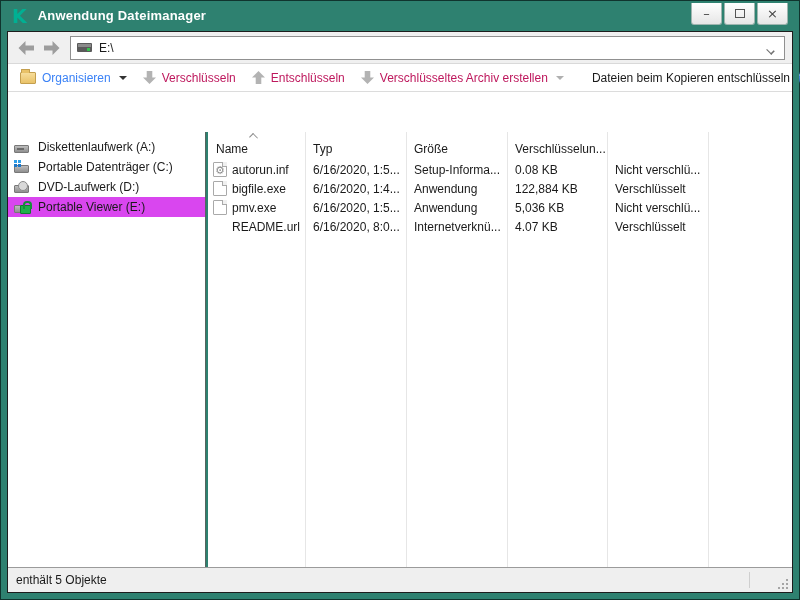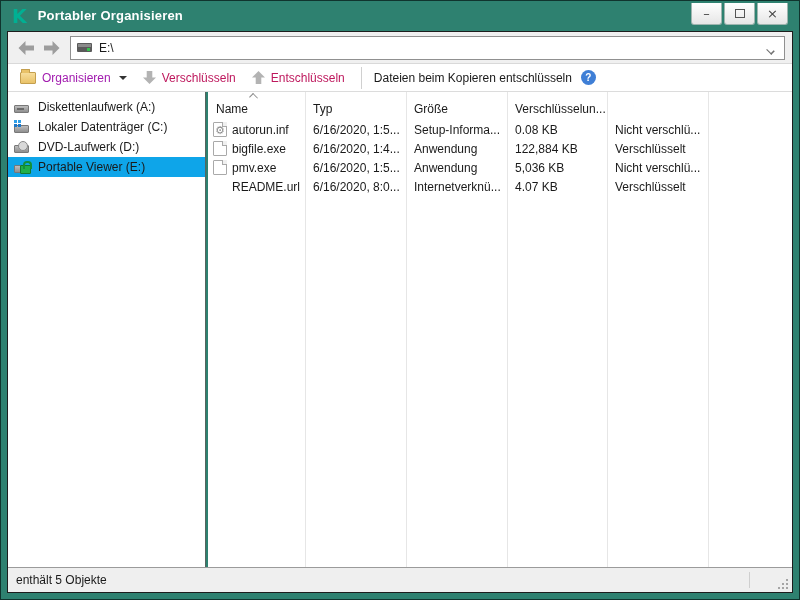--- a/index.html
+++ b/index.html
@@ -31,36 +31,36 @@
   .drive-ico::before { content:""; position:absolute; left:1px; right:1px; top:1px; height:3px; background:#8b8b8b; }
   .drive-ico::after { content:""; position:absolute; right:2px; bottom:1px; width:3px; height:3px; background:#35c24d; }
   .chev { position:absolute; right:9px; top:8px; width:9px; height:9px; }
   .chev::before { content:""; position:absolute; left:0; top:1px; width:7px; height:7px;
                   border-right:2px solid #707070; border-bottom:2px solid #707070; transform:rotate(45deg) scale(.8,.55); }
 
   
   .toolbar { height:28px; background:#ffffff; border-bottom:1px solid #dcdcdc; display:flex; align-items:center;
              padding:0 10px 0 12px; font-size:12px; flex:0 0 auto; }
   .tbtn { background:none; border:none; display:flex; align-items:center; gap:6px; font-size:12px;
-          color:#a21caf; cursor:default; padding:0; margin-right:16px; font-family:inherit; white-space:nowrap; }
+          color:#3b82f6; cursor:default; padding:0; margin-right:16px; font-family:inherit; white-space:nowrap; }
   .tbtn.disabled { color:#be185d; }
   .caret-down { width:0; height:0; border-left:4px solid transparent; border-right:4px solid transparent; border-top:4px solid #333; margin-left:2px; }
   .caret-gray { border-top-color:#b0b0b0; }
   .folder-ico { width:16px; height:12px; background:linear-gradient(#f7dd9a,#e9c268); border:1px solid #c49f4e; border-radius:1px; position:relative; }
   .folder-ico::before { content:""; position:absolute; top:-4px; left:0; width:7px; height:3px; background:#e9c268; border:1px solid #c49f4e; border-bottom:none; border-radius:1px 1px 0 0; }
   .tsep { width:1px; height:22px; background:#d0d0d0; margin:0 12px 0 0; }
   .tlabel { font-size:12px; color:#1a1a1a; white-space:nowrap;text-align:right; }
   .help { width:15px; height:15px; border-radius:50%; background:#3f7fd6; color:#ffffff; font-size:10px; font-weight:bold;
           display:inline-flex; align-items:center; justify-content:center; margin-left:9px; }
 
   
-  .main { flex:1 1 auto; display:flex; min-height:0; position:relative; }
+  .main { flex:1 1 auto; display:flex; min-height:0; position:relative;margin-top:40px; }
   .sidebar { width:197px; flex:0 0 197px; padding-top:5px; font-size:12px; color:#1a1a1a; }
   .side-item { height:20px; display:flex; align-items:center; gap:7px; padding-left:6px; cursor:default; white-space:nowrap; }
-  .side-item.selected { background:#0ea5e9; }
+  .side-item.selected { background:#d946ef; }
   .sicon { width:17px; height:14px; position:relative; flex:0 0 17px; }
   .vdivider { width:3px; flex:0 0 3px; background:#2e8170; border-left:1px solid #55655f; }
 
   
   .drv-base { position:absolute; left:0; bottom:1px; width:15px; height:8px; background:linear-gradient(#bdbdbd,#8f8f8f); border:1px solid #787878; border-radius:1px; }
   .floppy .drv-base::before { content:""; position:absolute; left:2px; top:2px; width:7px; height:2px; background:#6a6a6a; }
   .localdisk .drv-base::after { content:""; position:absolute; left:-1px; top:-6px; width:3px; height:3px; background:#2f9fe8; box-shadow:4px 0 0 #2f9fe8, 0 4px 0 #1c78c9, 4px 4px 0 #1c78c9; }
   .dvd .drv-base::before { content:""; position:absolute; left:3px; top:-5px; width:8px; height:8px; border-radius:50%; background:#d9d9d9; border:1px solid #8a8a8a; }
   .lockdrv .drv-base { width:9px; }
   .lock { position:absolute; right:0; bottom:0; width:11px; height:9px; background:#1faf4a; border:1px solid #117a30; border-radius:1px; }
@@ -95,21 +95,21 @@
             right:0; bottom:0; }
   svg { display:block; }
 </style>
 </head>
 <body>
 
 <div class="window">
 
   <div class="titlebar">
     <span class="logo-k">K</span>
-    <span class="title">Portabler Organisieren</span>
+    <span class="title">Anwendung Dateimanager</span>
     <div class="win-controls">
       <button class="wc">–</button>
       <button class="wc"><span class="maxbox"></span></button>
       <button class="wc">×</button>
     </div>
   </div>
 
   <div class="content">
 
     <div class="navrow">
@@ -141,39 +141,46 @@
             <path d="M4 0 H10 V7 H14 L7 14 L0 7 H4 Z" fill="#b3b3b3"></path>
           </svg>
         <span>Verschlüsseln</span>
       </button>
       <button class="tbtn disabled">
         <svg width="13" height="14" viewBox="0 0 14 15">
             <path d="M4 14 H10 V7 H14 L7 0 L0 7 H4 Z" fill="#b3b3b3"></path>
           </svg>
         <span>Entschlüsseln</span>
       </button>
+      <button class="tbtn disabled">
+        <svg width="13" height="14" viewBox="0 0 14 15">
+            <path d="M4 0 H10 V7 H14 L7 14 L0 7 H4 Z" fill="#b3b3b3"></path>
+          </svg>
+        <span>Verschlüsseltes Archiv erstellen</span>
+        <span class="caret-down caret-gray"></span>
+      </button>
       <div class="tsep"></div>
       <span class="tlabel">Dateien beim Kopieren entschlüsseln</span>
       <span class="help">?</span>
     </div>
 
     <div class="main">
 
       <div class="sidebar">
         <div class="side-item">
           <span class="sicon floppy">
               <span class="drv-base"></span>
             </span>
           <span>Diskettenlaufwerk (A:)</span>
         </div>
         <div class="side-item">
           <span class="sicon localdisk">
               <span class="drv-base"></span>
             </span>
-          <span>Lokaler Datenträger (C:)</span>
+          <span>Portable Datenträger (C:)</span>
         </div>
         <div class="side-item">
           <span class="sicon dvd">
               <span class="drv-base"></span>
             </span>
           <span>DVD-Laufwerk (D:)</span>
         </div>
         <div class="side-item selected">
           <span class="sicon lockdrv">
               <span class="drv-base"></span>

